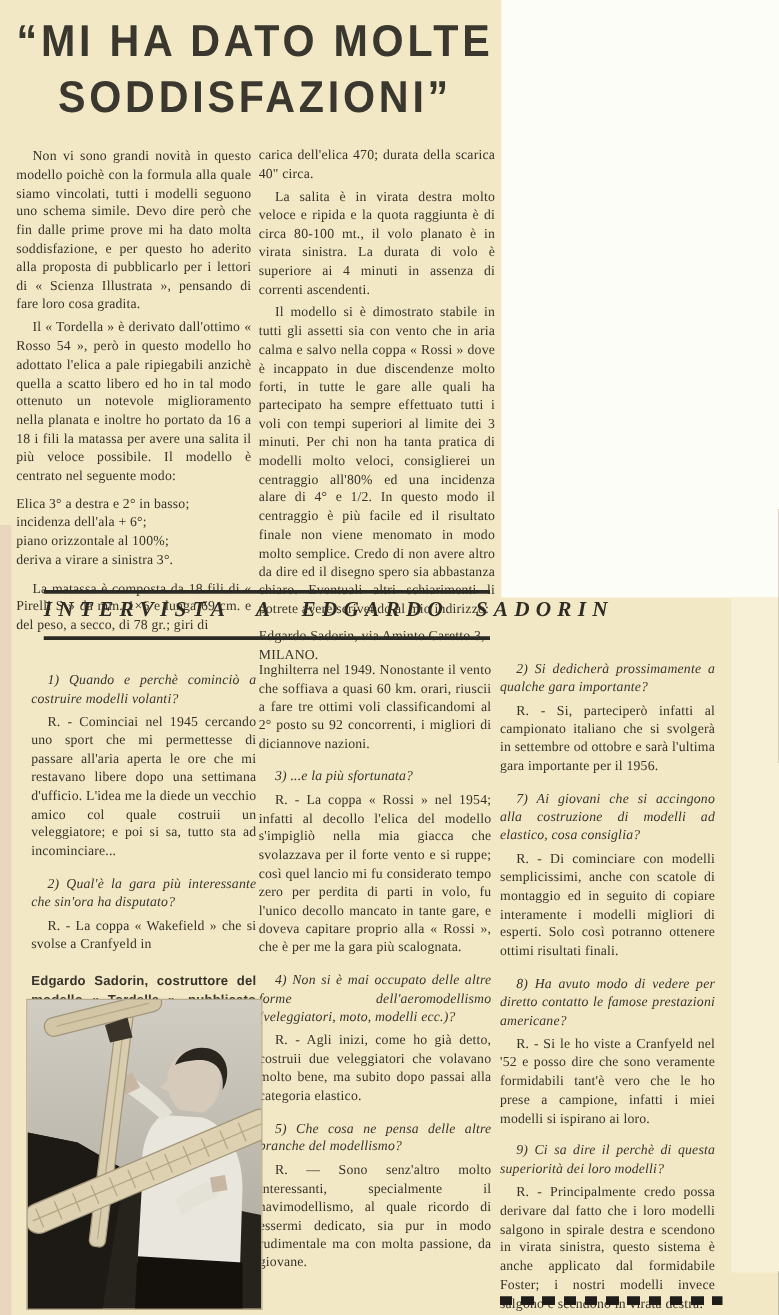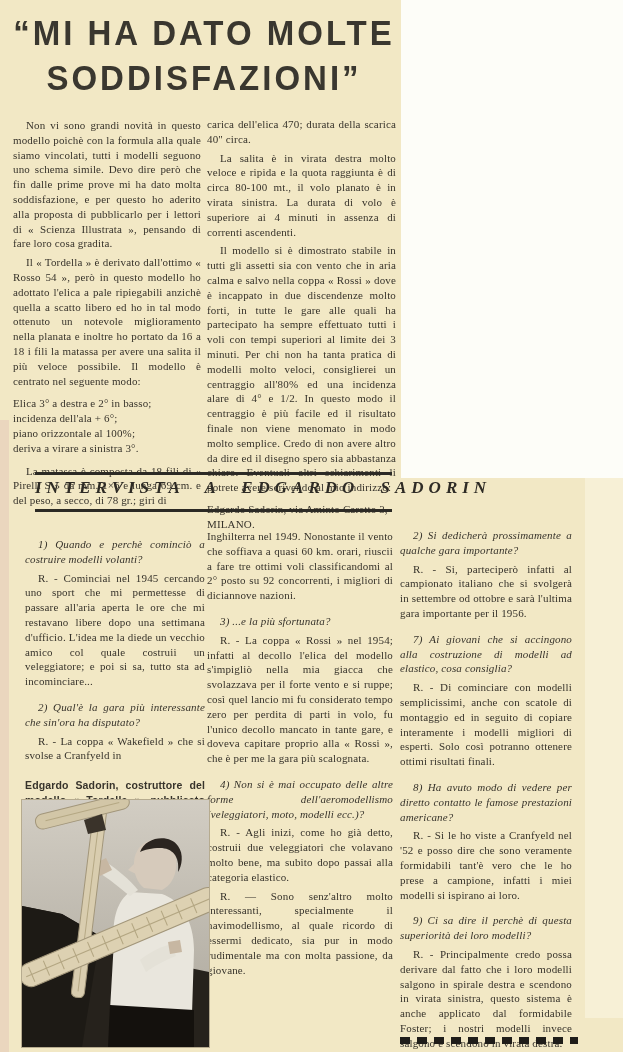--- a/index.html
+++ b/index.html
@@ -111,20 +111,21 @@
       <p class="t-question">2) Qual'è la gara più interessante che sin'ora ha disputato?</p>
       <p class="t-answer">R. - La coppa « Wakefield » che si svolse a Cranfyeld in</p>
       <p class="t-caption">Edgardo Sadorin, costruttore del modello « Tordella », pubblicato nella pagina di fronte e protagonista della intervista che pubblichiamo qui sopra.</p>
     </div>
   <div class="col int-col2">
       <p class="t-cont">Inghilterra nel 1949. Nonostante il vento che soffiava a quasi 60 km. orari, riuscii a fare tre ottimi voli classificandomi al 2° posto su 92 concorrenti, i migliori di diciannove nazioni.</p>
       <p class="t-question">3) ...e la più sfortunata?</p>
       <p class="t-answer">R. - La coppa « Rossi » nel 1954; infatti al decollo l'elica del modello s'impigliò nella mia giacca che svolazzava per il forte vento e si ruppe; così quel lancio mi fu considerato tempo zero per perdita di parti in volo, fu l'unico decollo mancato in tante gare, e doveva capitare proprio alla « Rossi », che è per me la gara più scalognata.</p>
       <p class="t-question">4) Non si è mai occupato delle altre forme dell'aeromodellismo (veleggiatori, moto, modelli ecc.)?</p>
       <p class="t-answer">R. - Agli inizi, come ho già detto, costruii due veleggiatori che volavano molto bene, ma subito dopo passai alla categoria elastico.</p>
+      <p class="t-question">5) Che cosa ne pensa delle altre branche del modellismo?</p>
       <p class="t-answer">R. — Sono senz'altro molto interessanti, specialmente il navimodellismo, al quale ricordo di essermi dedicato, sia pur in modo rudimentale ma con molta passione, da giovane.</p>
     </div>
   <div class="col int-col3">
       <p class="t-question">2) Si dedicherà prossimamente a qualche gara importante?</p>
       <p class="t-answer">R. - Si, parteciperò infatti al campionato italiano che si svolgerà in settembre od ottobre e sarà l'ultima gara importante per il 1956.</p>
       <p class="t-question">7) Ai giovani che si accingono alla costruzione di modelli ad elastico, cosa consiglia?</p>
       <p class="t-answer">R. - Di cominciare con modelli semplicissimi, anche con scatole di montaggio ed in seguito di copiare interamente i modelli migliori di esperti. Solo così potranno ottenere ottimi risultati finali.</p>
       <p class="t-question">8) Ha avuto modo di vedere per diretto contatto le famose prestazioni americane?</p>
       <p class="t-answer">R. - Si le ho viste a Cranfyeld nel '52 e posso dire che sono veramente formidabili tant'è vero che le ho prese a campione, infatti i miei modelli si ispirano ai loro.</p>
       <p class="t-question">9) Ci sa dire il perchè di questa superiorità dei loro modelli?</p>

